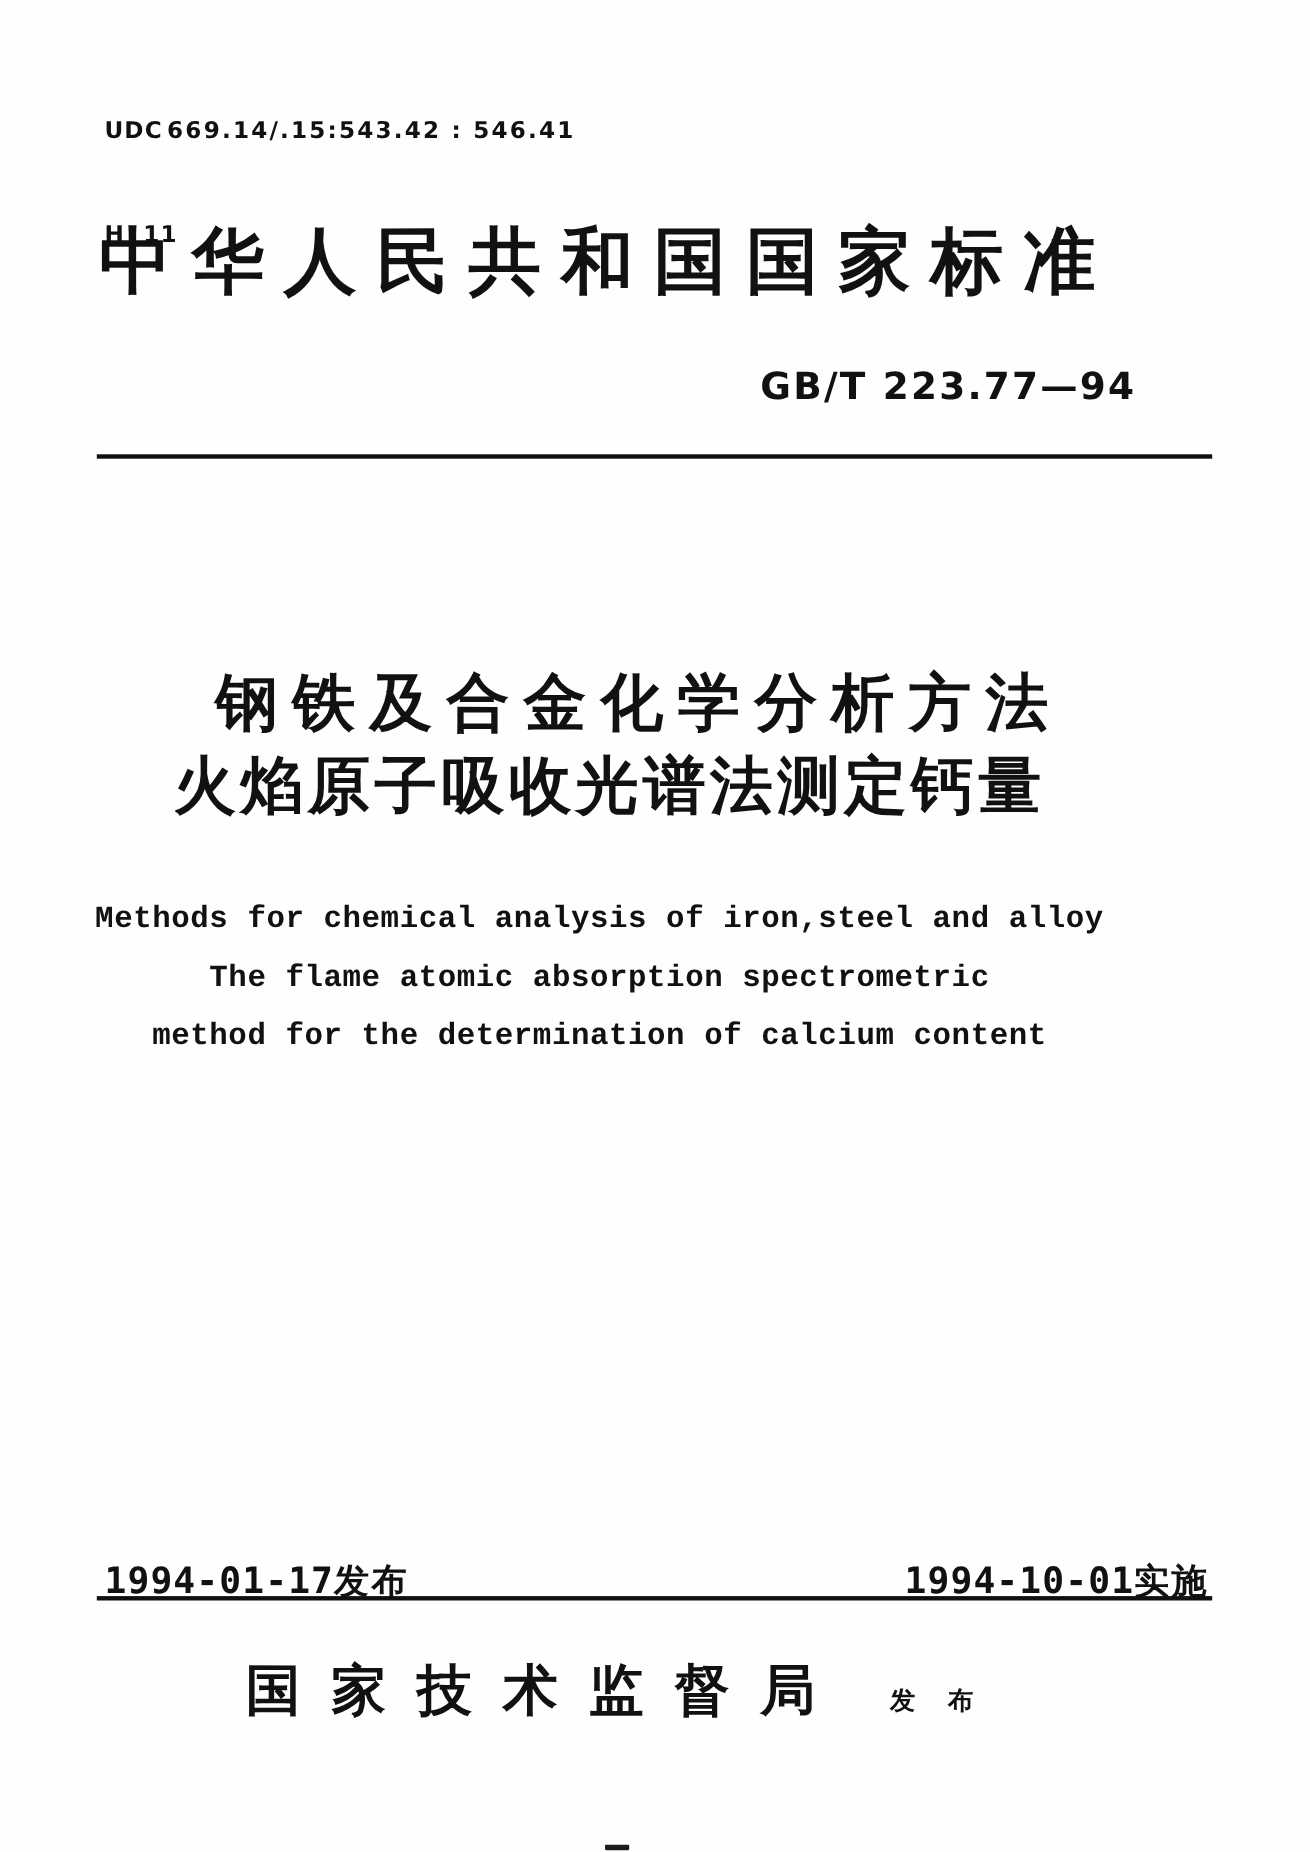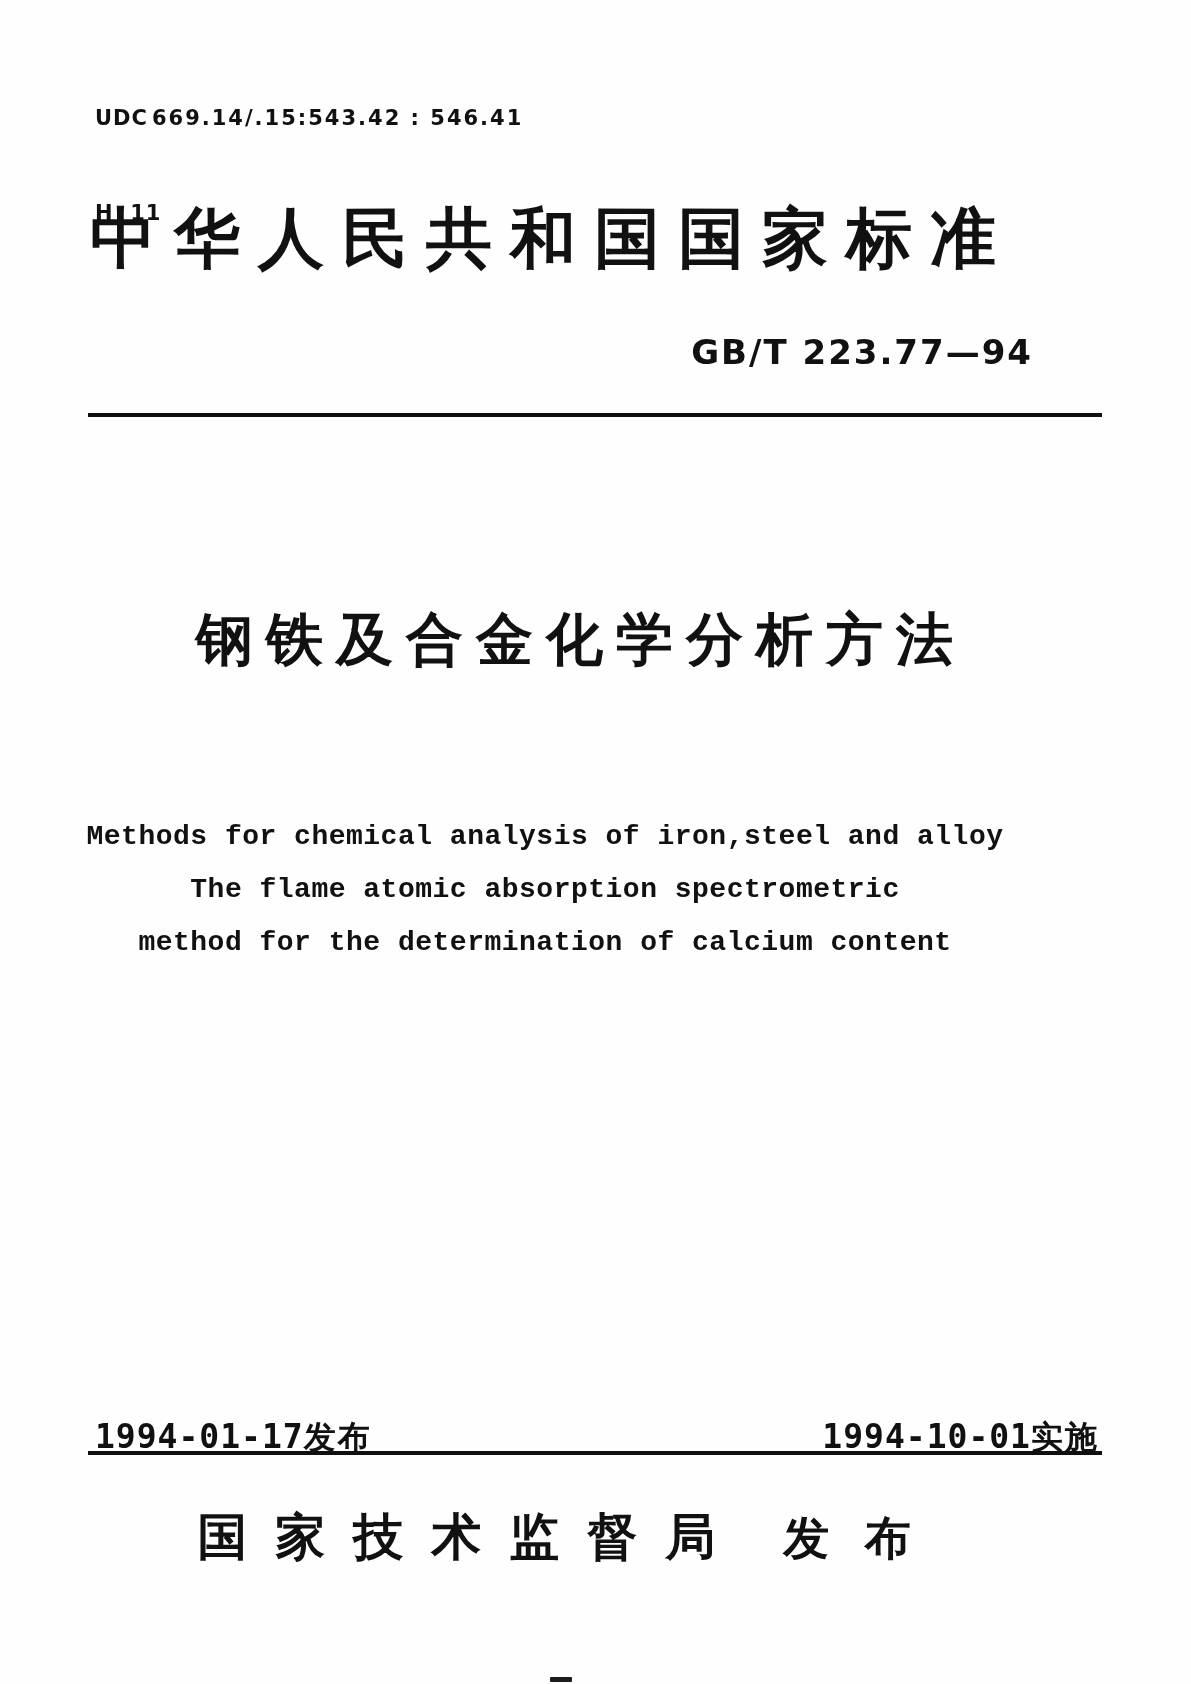--- a/index.html
+++ b/index.html
@@ -79,21 +79,21 @@
   }
 
   
   .publisher-row{
     position:absolute;left:0;top:1504px;width:1120px;
     display:flex;justify-content:center;align-items:baseline;gap:40px;
     font-family:"Liberation Serif","DejaVu Serif",serif;font-weight:bold;
     white-space:nowrap;
   }
   .publisher-name{font-size:50px;letter-spacing:28px;}
-  .publisher-label{font-size:46px;letter-spacing:12px;}
+  .publisher-label{font-size:23px;letter-spacing:12px;}
 
   .scan-artifact{
     position:absolute;left:550px;top:1677px;width:22px;height:5px;
     background:#1c1c1c;border-radius:1px;
   }
 </style>
 </head>
 <body>
 
 <div class="page">
@@ -104,20 +104,21 @@
   </div>
 
 
   <div class="nat-title">中华人民共和国国家标准</div>
 
   <div class="std-number">GB/T 223.77—94</div>
 
   <div class="rule rule-top"></div>
 
   <div class="cn-title l1">钢铁及合金化学分析方法</div>
+  <div class="cn-title l2">火焰原子吸收光谱法测定钙量</div>
 
   <div class="en-title">
     <div>Methods for chemical analysis of iron,steel and alloy</div>
     <div>The flame atomic absorption spectrometric</div>
     <div>method for the determination of calcium content</div>
   </div>
 
   <div class="date-block left">
     <span class="date">1994-01-17</span><span class="date-label">发布</span>
   </div>

